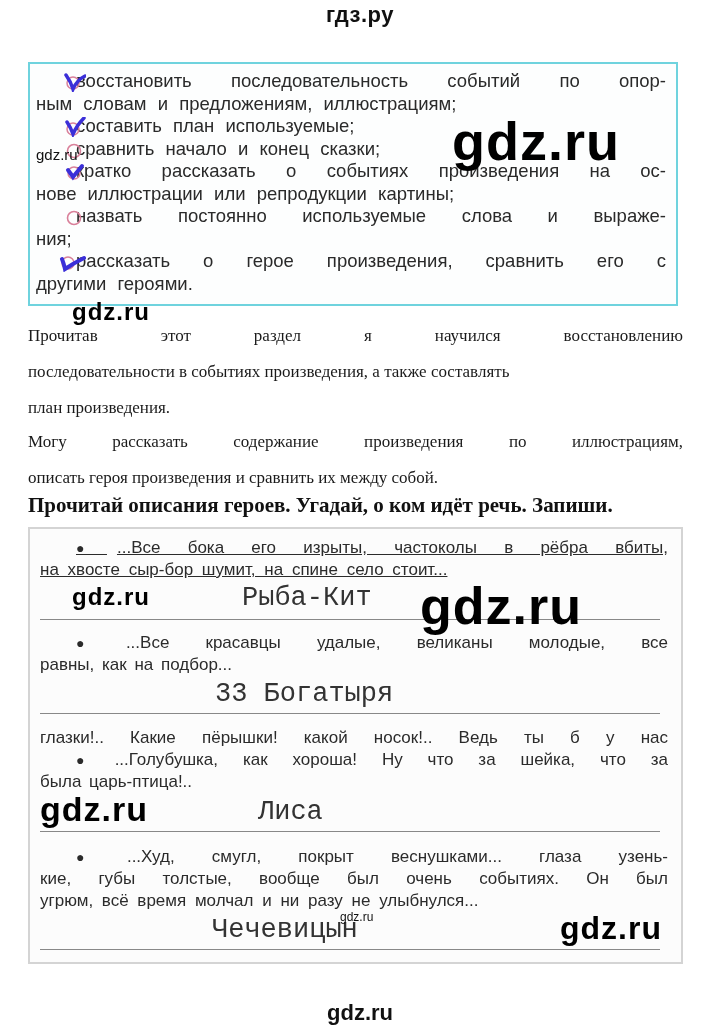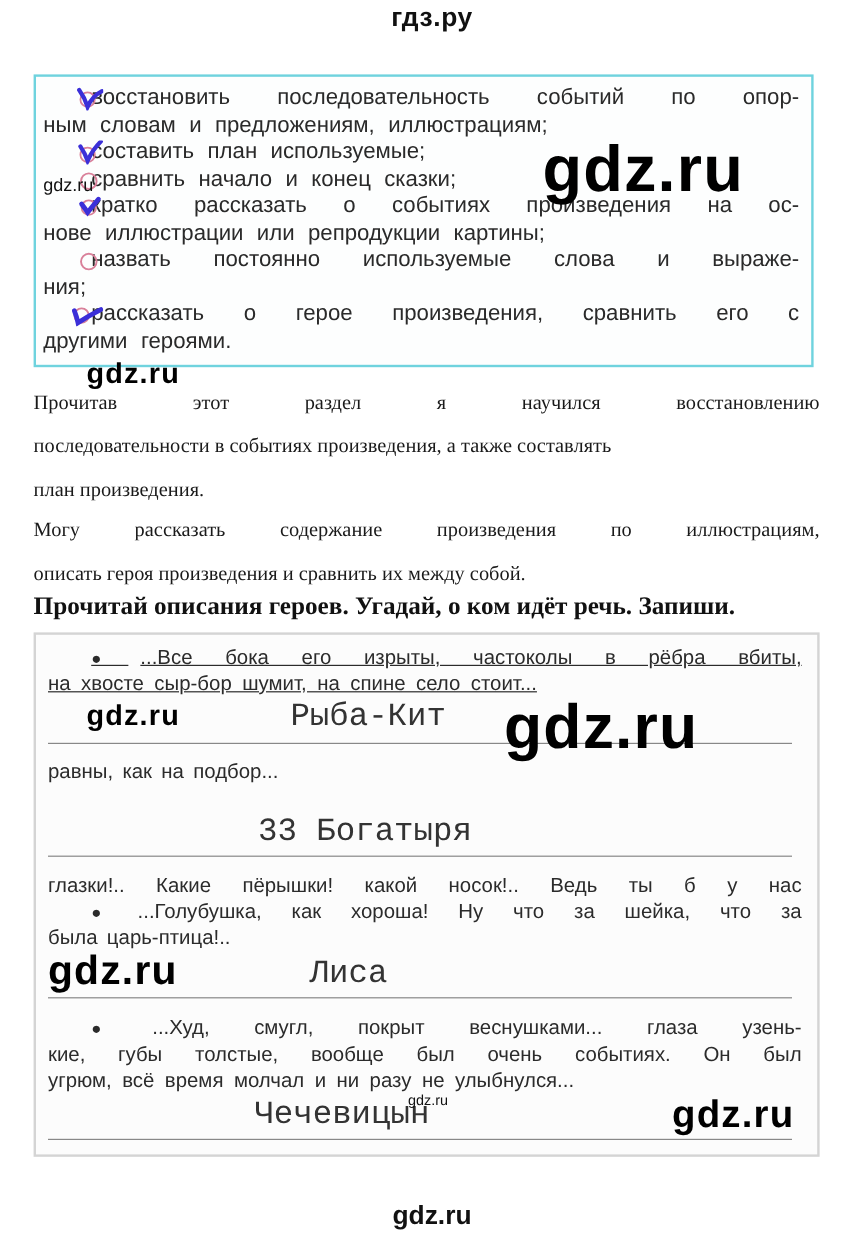--- a/index.html
+++ b/index.html
@@ -161,20 +161,23 @@
       <span style="width:100%;text-align:justify;text-align-last:justify;display:block;"><span class="bullet">●</span><span>...Все бока его изрыты, частоколы в рёбра вбиты,</span></span>
     </div>
     <div class="qline last">
         <span style="word-spacing:4px;">на хвосте сыр-бор шумит, на спине село стоит...</span>
       </div>
   </div>
   <div class="answer" style="left:212px;top:54px;">Рыба-Кит</div>
   <div class="answer-line" style="left:10px;top:90px;"></div>
 
   <div class="hero" style="top:103px;">
+    <div class="qline first">
+      <span style="width:100%;text-align:justify;text-align-last:justify;display:block;"><span class="bullet">●</span><span>...Все красавцы удалые, великаны молодые, все</span></span>
+    </div>
     <div class="qline last">
         <span style="word-spacing:3px;">равны, как на подбор...</span>
       </div>
   </div>
   <div class="answer" style="left:185px;top:150px;text-align:right;">33 Богатыря</div>
   <div class="answer-line" style="left:10px;top:184px;"></div>
 
   <div class="hero" style="top:198px;">
     <div class="qline">
       <span style="width:100%;text-align:justify;text-align-last:justify;display:block;">глазки!.. Какие пёрышки! какой носок!.. Ведь ты б у нас</span>

